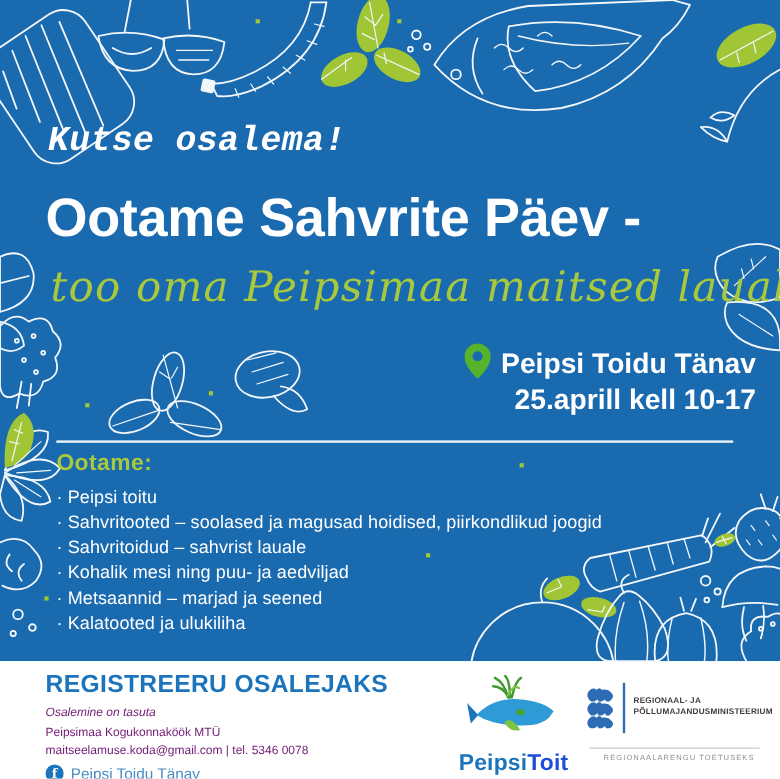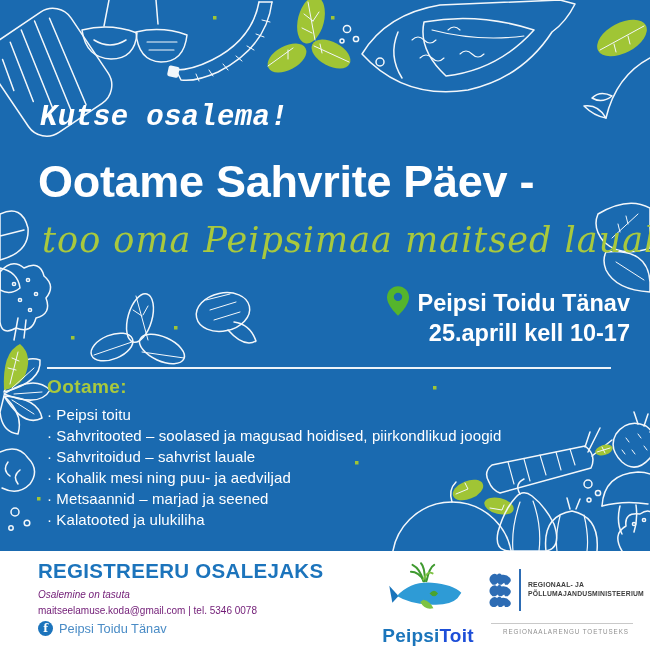--- a/index.html
+++ b/index.html
@@ -233,20 +233,21 @@
         <li>· Metsaannid – marjad ja seened</li>
         <li>· Kalatooted ja ulukiliha</li>
       </ul>
     </div>
   </div>
 
   <div class="footer">
     <div class="reg">
       <h2>REGISTREERU OSALEJAKS</h2>
       <div class="line italic">Osalemine on tasuta</div>
+      <div class="line">Peipsimaa Kogukonnaköök MTÜ</div>
       <div class="line">maitseelamuse.koda@gmail.com | tel. 5346 0078</div>
       <div class="fbrow">
         <span class="fbicon">f</span>
         <span class="line">Peipsi Toidu Tänav</span>
       </div>
     </div>
 
     <div class="ptlogo">
       <svg width="100" height="62" viewBox="0 0 100 80">
         <g fill="none" stroke="#3f9a2f" stroke-width="2.6" stroke-linecap="round">

